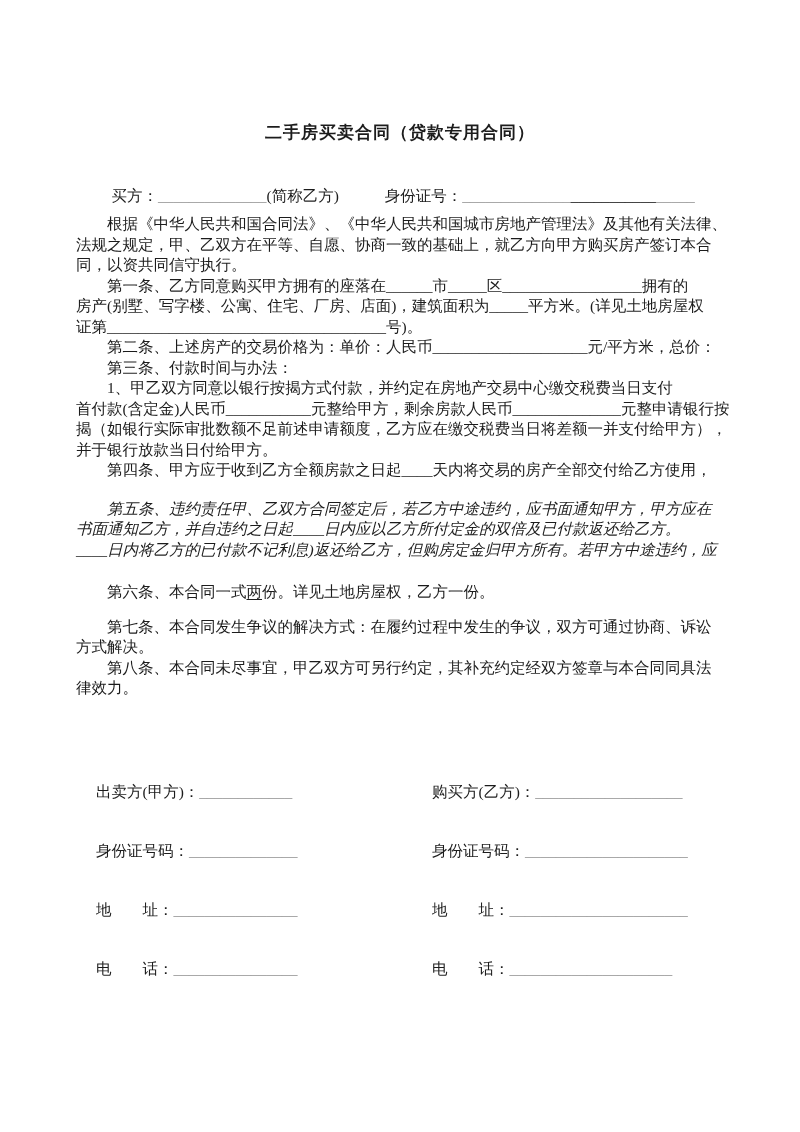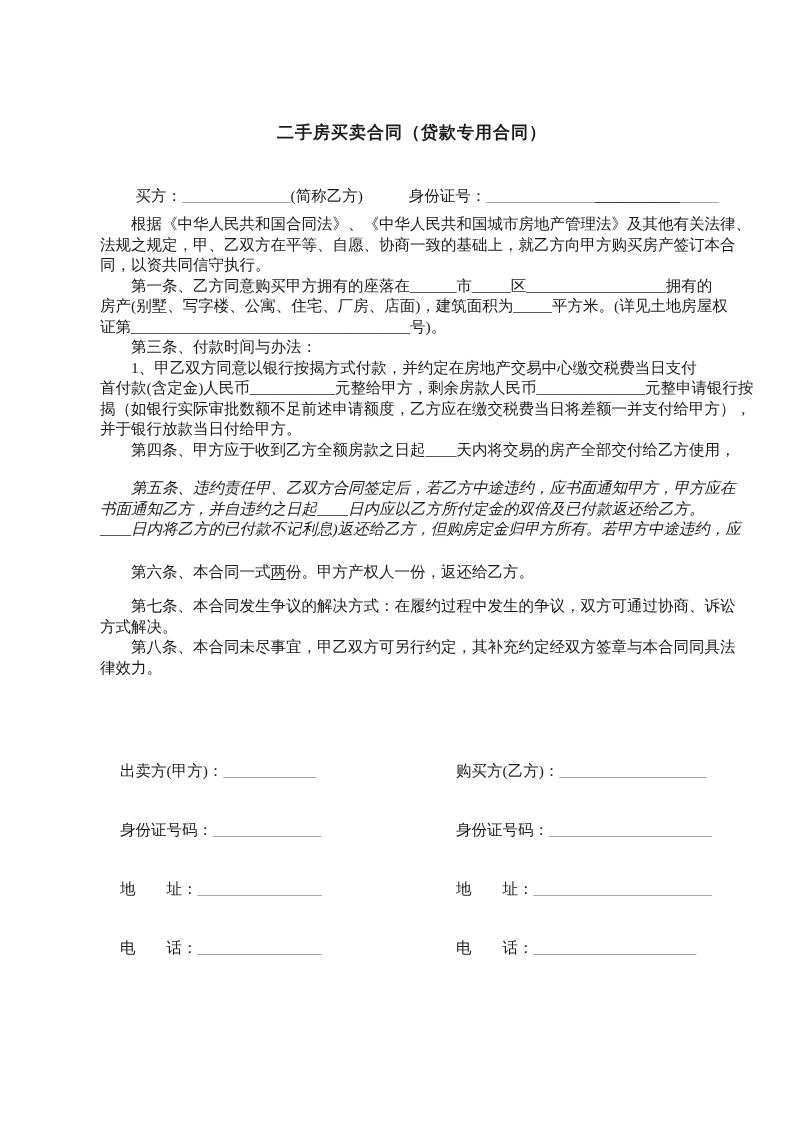--- a/index.html
+++ b/index.html
@@ -3,21 +3,21 @@
 <meta charset="utf-8">
 <style>
   html, body { margin: 0; padding: 0; background: #ffffff; }
   .page {
     position: relative;
     width: 800px;
     height: 1132px;
     margin: 0 auto;
     background: #ffffff;
     box-sizing: border-box;
-    padding: 122px 76px 0 100px;
+    padding: 122px 76px 0 76px;
     font-family: "Liberation Serif", "DejaVu Serif", serif;
     color: #1c1c1c;
     overflow: hidden;
   }
   .title {
     margin: 0;
     font-size: 17px;
     font-weight: bold;
     text-align: center;
     line-height: 22px;
@@ -79,20 +79,21 @@
       <div class="line">同，以资共同信守执行。</div>
     </div>
 
     <div class="para">
       <div class="line">　　第一条、乙方同意购买甲方拥有的座落在______市_____区__________________拥有的</div>
       <div class="line">房产(别墅、写字楼、公寓、住宅、厂房、店面)，建筑面积为_____平方米。(详见土地房屋权</div>
       <div class="line">证第____________________________________号)。</div>
     </div>
 
     <div class="para">
+      <div class="line">　　第二条、上述房产的交易价格为：单价：人民币____________________元/平方米，总价：</div>
     </div>
 
     <div class="para">
       <div class="line">　　第三条、付款时间与办法：</div>
     </div>
 
     <div class="para">
       <div class="line">　　1、甲乙双方同意以银行按揭方式付款，并约定在房地产交易中心缴交税费当日支付</div>
       <div class="line">首付款(含定金)人民币___________元整给甲方，剩余房款人民币______________元整申请银行按</div>
       <div class="line">揭（如银行实际审批数额不足前述申请额度，乙方应在缴交税费当日将差额一并支付给甲方），</div>
@@ -103,21 +104,21 @@
       <div class="line">　　第四条、甲方应于收到乙方全额房款之日起____天内将交易的房产全部交付给乙方使用，</div>
     </div>
 
     <div class="para mt-c5">
       <div class="line">　　第五条、违约责任甲、乙双方合同签定后，若乙方中途违约，应书面通知甲方，甲方应在</div>
       <div class="line">书面通知乙方，并自违约之日起____日内应以乙方所付定金的双倍及已付款返还给乙方。</div>
       <div class="line">____日内将乙方的已付款不记利息)返还给乙方，但购房定金归甲方所有。若甲方中途违约，应</div>
     </div>
 
     <div class="para mt-c6">
-      <div class="line"><span>　　第六条、本合同一式</span><span class="emph-underline">两</span><span>份。甲方产权人一份，返还给乙方。</span></div>
+      <div class="line"><span>　　第六条、本合同一式</span><span class="emph-underline">两</span><span>份。详见土地房屋权，乙方一份。</span></div>
     </div>
 
     <div class="para mt-c7">
       <div class="line">　　第七条、本合同发生争议的解决方式：在履约过程中发生的争议，双方可通过协商、诉讼</div>
       <div class="line">方式解决。</div>
     </div>
 
     <div class="para mt-c8">
       <div class="line">　　第八条、本合同未尽事宜，甲乙双方可另行约定，其补充约定经双方签章与本合同同具法</div>
       <div class="line">律效力。</div>

